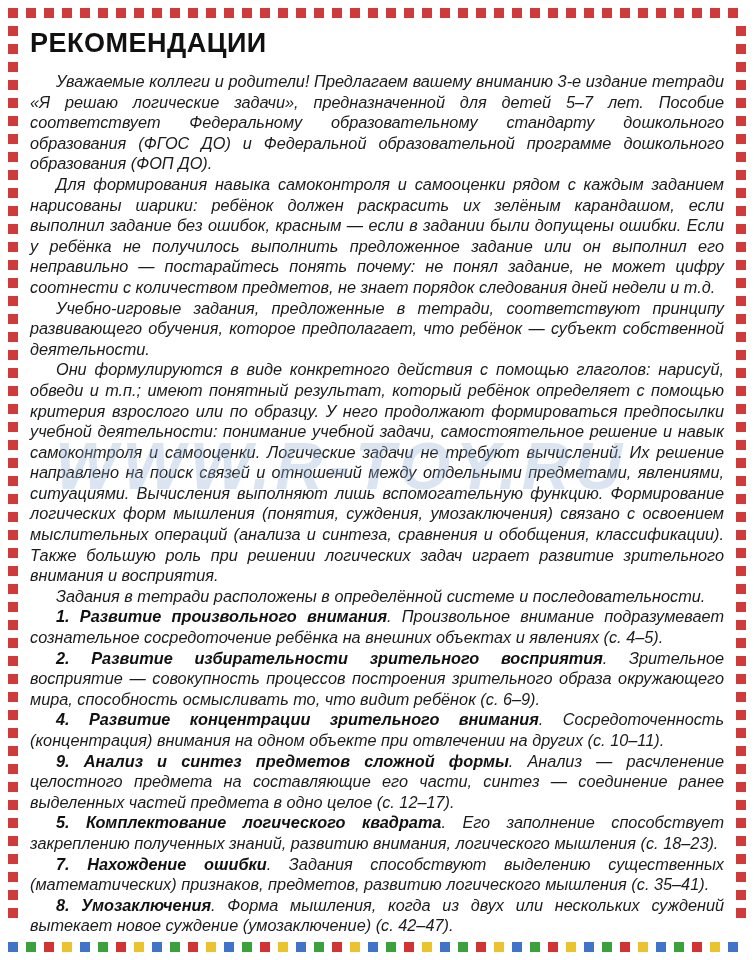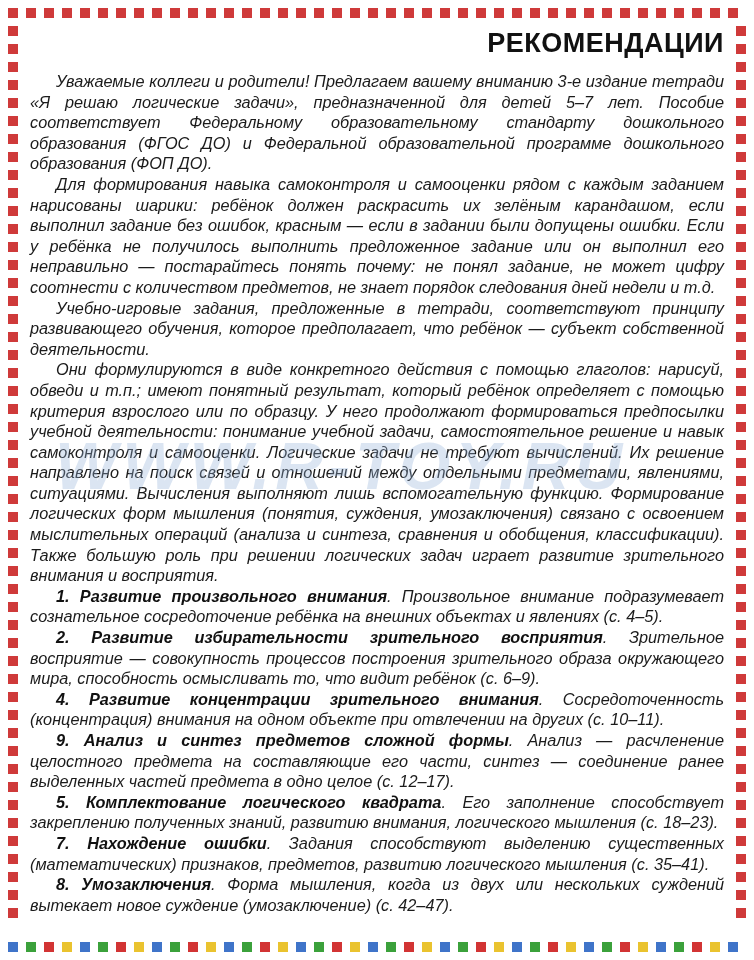--- a/index.html
+++ b/index.html
@@ -13,21 +13,21 @@
   }
   .content {
     position: absolute;
     left: 30px;
     right: 30px;
     top: 22px;
     z-index: 2;
   }
   h1.doc-title {
     margin: 6px 0 13px 0;
-    text-align: right;
+    text-align: left;
     font-size: 27px;
     line-height: 30px;
     font-weight: bold;
     letter-spacing: 0.5px;
     color: #111111;
   }
   p.para {
     margin: 0;
     text-indent: 26px;
     text-align: justify;
@@ -241,20 +241,21 @@
       <div class="border-sq" style="left: 8px; top: 908px; background: rgb(207, 58, 58);"></div>
       <div class="border-sq" style="left: 736px; top: 908px; background: rgb(207, 58, 58);"></div>
     </div>
   <div class="content">
     <h1 class="doc-title">РЕКОМЕНДАЦИИ</h1>
     <div id="text-block">
         <p class="para">Уважаемые коллеги и родители! Предлагаем вашему вниманию 3-е издание тетради «Я решаю логические задачи», предназначенной для детей 5–7 лет. Пособие соответствует Федеральному образовательному стандарту дошкольного образования (ФГОС ДО) и Федеральной образовательной программе дошкольного образования (ФОП ДО).</p>
         <p class="para">Для формирования навыка самоконтроля и самооценки рядом с каждым заданием нарисованы шарики: ребёнок должен раскрасить их зелёным карандашом, если выполнил задание без ошибок, красным — если в задании были допущены ошибки. Если у ребёнка не получилось выполнить предложенное задание или он выполнил его неправильно — постарайтесь понять почему: не понял задание, не может цифру соотнести с количеством предметов, не знает порядок следования дней недели и т.д.</p>
         <p class="para">Учебно-игровые задания, предложенные в тетради, соответствуют принципу развивающего обучения, которое предполагает, что ребёнок — субъект собственной деятельности.</p>
         <p class="para">Они формулируются в виде конкретного действия с помощью глаголов: нарисуй, обведи и т.п.; имеют понятный результат, который ребёнок определяет с помощью критерия взрослого или по образцу. У него продолжают формироваться предпосылки учебной деятельности: понимание учебной задачи, самостоятельное решение и навык самоконтроля и самооценки. Логические задачи не требуют вычислений. Их решение направлено на поиск связей и отношений между отдельными предметами, явлениями, ситуациями. Вычисления выполняют лишь вспомогательную функцию. Формирование логических форм мышления (понятия, суждения, умозаключения) связано с освоением мыслительных операций (анализа и синтеза, сравнения и обобщения, классификации). Также большую роль при решении логических задач играет развитие зрительного внимания и восприятия.</p>
+        <p class="para">Задания в тетради расположены в определённой системе и последовательности.</p>
         <p class="para"><b class="item-label">1. Развитие произвольного внимания</b>. Произвольное внимание подразумевает сознательное сосредоточение ребёнка на внешних объектах и явлениях (с. 4–5).</p>
         <p class="para"><b class="item-label">2. Развитие избирательности зрительного восприятия</b>. Зрительное восприятие — совокупность процессов построения зрительного образа окружающего мира, способность осмысливать то, что видит ребёнок (с. 6–9).</p>
         <p class="para"><b class="item-label">4. Развитие концентрации зрительного внимания</b>. Сосредоточенность (концентрация) внимания на одном объекте при отвлечении на других (с. 10–11).</p>
         <p class="para"><b class="item-label">9. Анализ и синтез предметов сложной формы</b>. Анализ — расчленение целостного предмета на составляющие его части, синтез — соединение ранее выделенных частей предмета в одно целое (с. 12–17).</p>
         <p class="para"><b class="item-label">5. Комплектование логического квадрата</b>. Его заполнение способствует закреплению полученных знаний, развитию внимания, логического мышления (с. 18–23).</p>
         <p class="para"><b class="item-label">7. Нахождение ошибки</b>. Задания способствуют выделению существенных (математических) признаков, предметов, развитию логического мышления (с. 35–41).</p>
         <p class="para"><b class="item-label">8. Умозаключения</b>. Форма мышления, когда из двух или нескольких суждений вытекает новое суждение (умозаключение) (с. 42–47).</p>
       </div>
   </div>
   <div class="watermark">WWW.R-TOY.RU</div>

